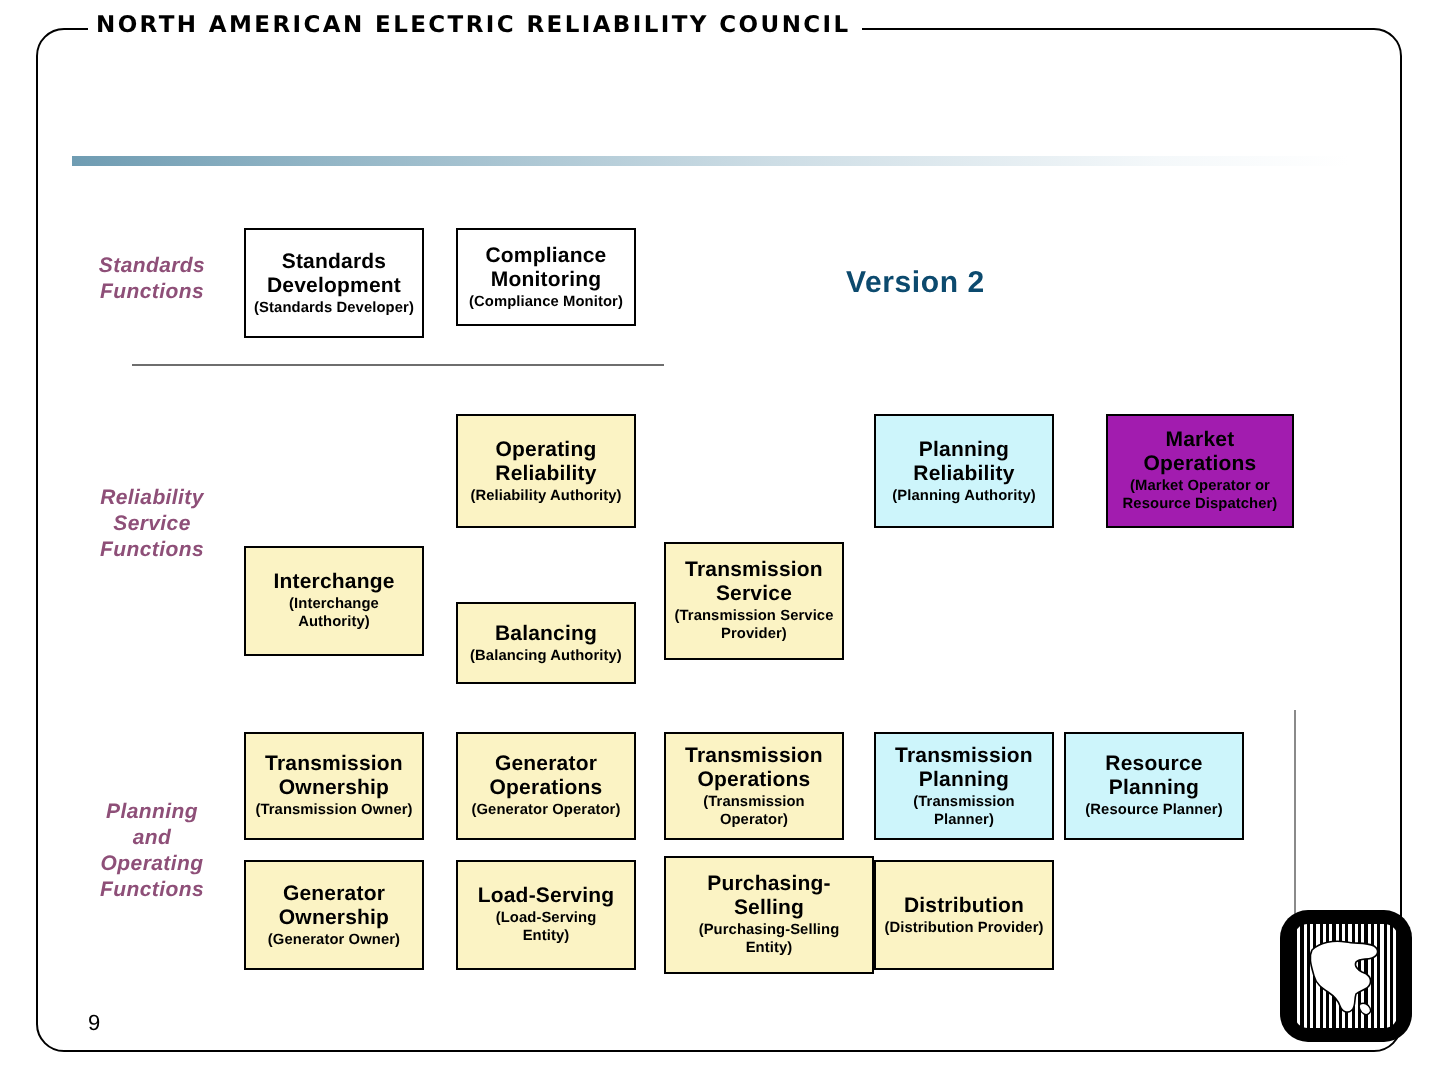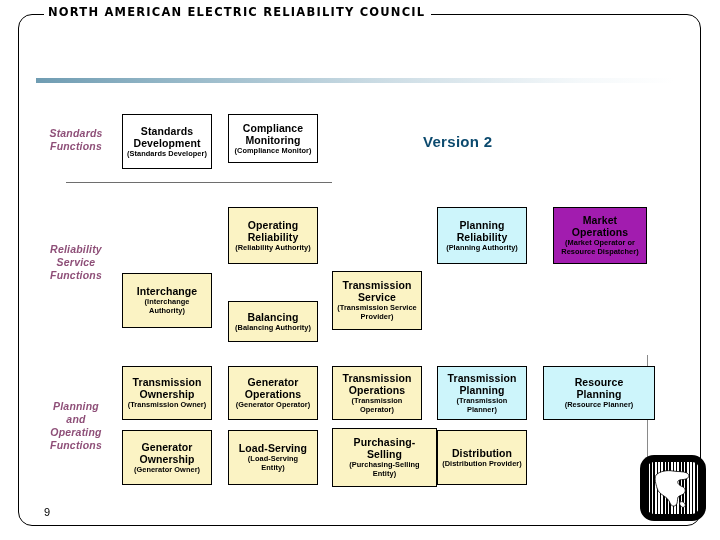--- a/index.html
+++ b/index.html
@@ -127,21 +127,21 @@
         <div class="bs">(Generator Operator)</div>
       </div>
       <div class="box c-yellow" style="left: 332px; top: 366px; width: 90px; height: 54px;">
         <div class="bt">Transmission<br>Operations</div>
         <div class="bs">(Transmission Operator)</div>
       </div>
       <div class="box c-cyan" style="left: 437px; top: 366px; width: 90px; height: 54px;">
         <div class="bt">Transmission<br>Planning</div>
         <div class="bs">(Transmission Planner)</div>
       </div>
-      <div class="box c-cyan" style="left: 543px; top: 366px; width: 112px; height: 54px;">
+      <div class="box c-cyan" style="left: 532px; top: 366px; width: 90px; height: 54px;">
         <div class="bt">Resource<br>Planning</div>
         <div class="bs">(Resource Planner)</div>
       </div>
       <div class="box c-yellow" style="left: 122px; top: 430px; width: 90px; height: 55px;">
         <div class="bt">Generator<br>Ownership</div>
         <div class="bs">(Generator Owner)</div>
       </div>
       <div class="box c-yellow" style="left: 228px; top: 430px; width: 90px; height: 55px;">
         <div class="bt">Load-Serving</div>
         <div class="bs">(Load-Serving<br>Entity)</div>

